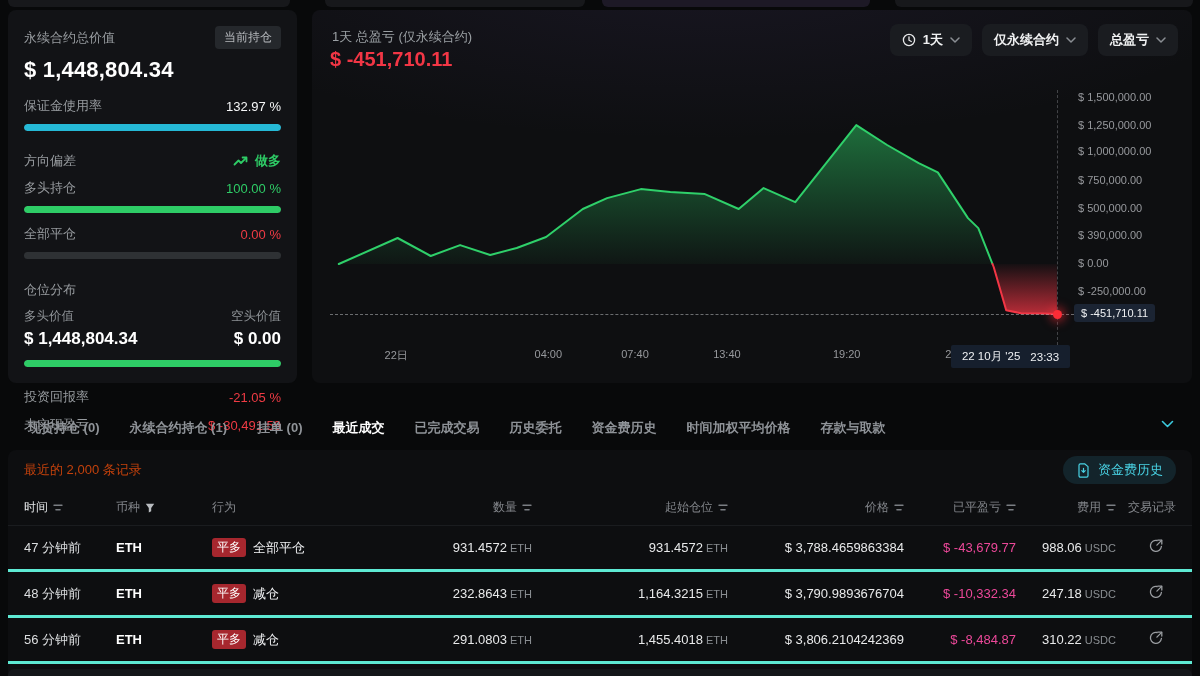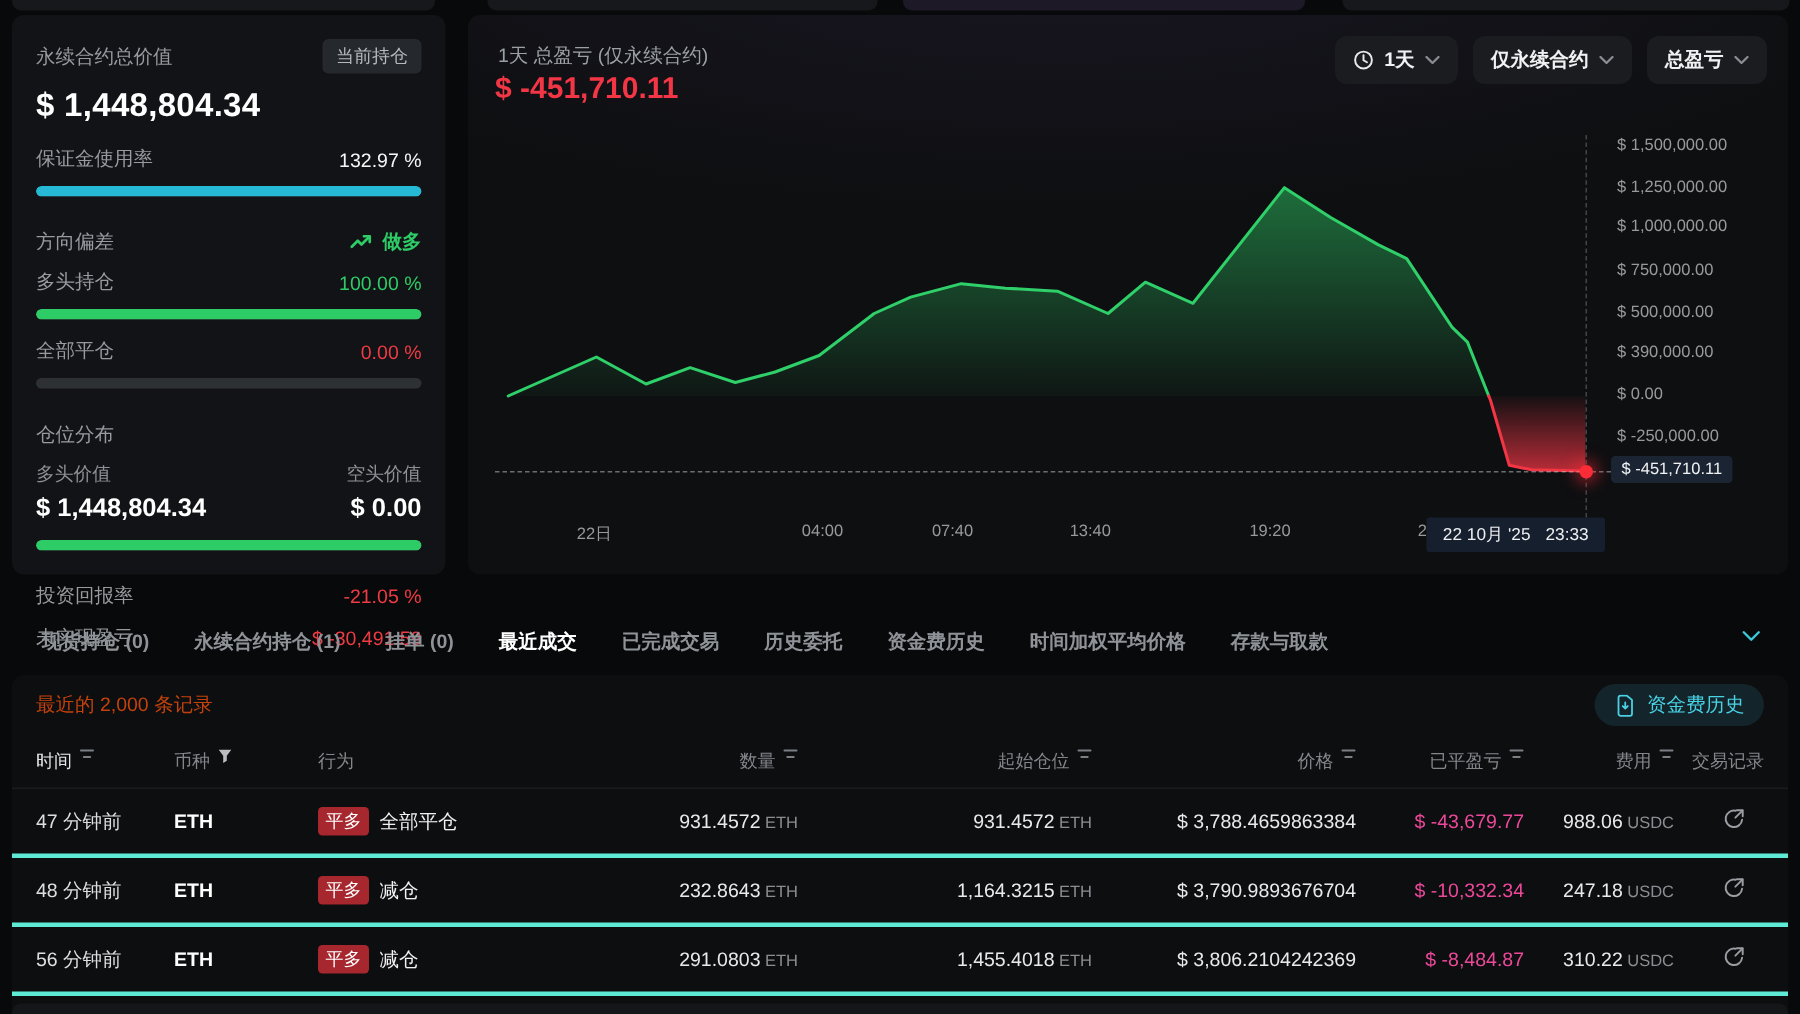--- a/index.html
+++ b/index.html
@@ -67,21 +67,21 @@
 
   
   #records { left:8px; top:450px; width:1184px; height:226px; background:#0d0e10; border-radius:8px 8px 0 0; }
   #records-bar { height:40px; display:flex; align-items:center; justify-content:space-between; padding:0 16px; }
   #records-count { color:#c2410c; font-size:13px; }
   #download-btn { height:28px; border-radius:14px; background:#13242b; color:#49d2e4;
     display:flex; align-items:center; gap:7px; padding:0 13px; font-size:13px; cursor:default; }
   .trow { display:grid; grid-template-columns:92px 96px 170px 150px 196px 176px 112px 100px 60px;
     align-items:center; padding:0 16px; }
   #thead { height:36px; border-bottom:1px solid #1a1c1f; color:#83868b; font-size:12px; }
-  .hcell { display:flex; gap:5px; }
+  .hcell { display:flex; align-items:center; gap:5px; }
   .hcell.r { justify-content:flex-end; }
   .hcell.emph { color:#e3e5e7; }
   .hicon { display:flex; color:#7b7e83; }
   .row { height:46px; border-bottom:3px solid #5eead4; font-size:13px; }
   .c { white-space:nowrap; }
   .c.r { text-align:right; }
   .coin { font-weight:bold; color:#ffffff; }
   .time { color:#dcdee0; }
   .action { display:flex; align-items:center; gap:7px; color:#f0f1f3; }
   .badge-red { background:#a6272e; color:#ffffff; font-size:12px; padding:1px 5px; border-radius:3px; }

